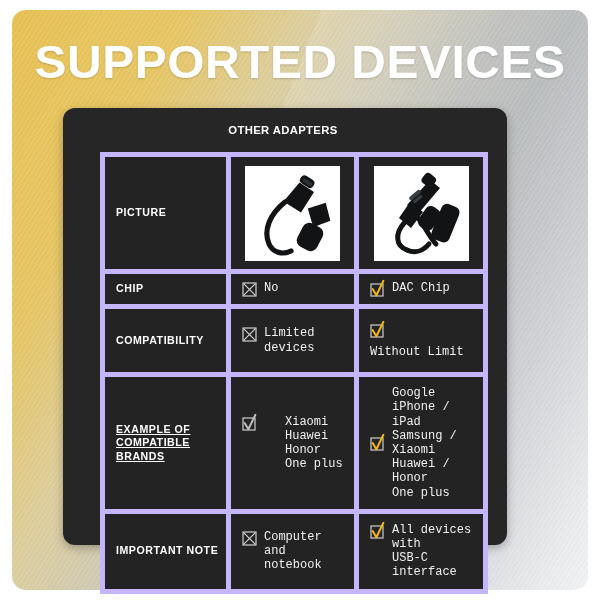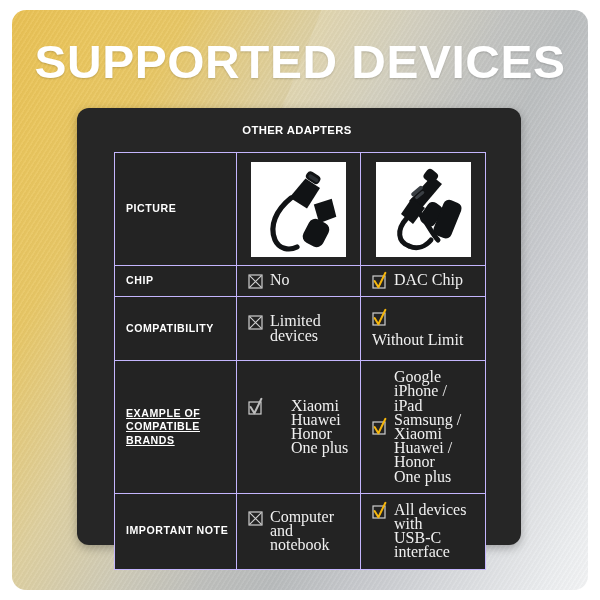--- a/index.html
+++ b/index.html
@@ -81,21 +81,21 @@
     line-height: 52px;
     letter-spacing: 0.5px;
     color: #ffffff;
     text-shadow: 0 1px 2px rgba(0,0,0,0.18);
     transform: scaleX(1.02);
   }
 
   
   .panel {
     position: absolute;
-    left: 77px;
+    left: 63px;
     top: 108px;
     width: 444px;
     height: 437px;
     background: #262626;
     border-radius: 12px;
     z-index: 3;
     box-shadow: 0 3px 10px rgba(0,0,0,0.28);
   }
 
   
@@ -131,21 +131,21 @@
   
   .cmp-table {
     position: absolute;
     left: 37px;
     top: 44px;
     width: 368px;
     border-collapse: collapse;
     table-layout: fixed;
   }
   .cmp-table td {
-    border: 1px solid #c4b5fd;
+    border: 5px solid #c4b5fd;
     padding: 0;
     vertical-align: middle;
     background: #232323;
   }
   td.c-label { width: 121px; }
   td.c-other { width: 123px; }
   td.c-ax    { width: 124px; }
 
   .rowlabel {
     font-family: "Liberation Sans", sans-serif;
@@ -158,22 +158,22 @@
   }
 
   
   .cellbox {
     display: flex;
     align-items: flex-start;
     gap: 7px;
     padding: 7px 6px 7px 11px;
   }
   .cellbox .txt {
-    font-family: Liberation Serif, serif;
-    font-size: 16px;
+    font-family: Liberation Mono, monospace;
+    font-size: 12px;
     line-height: 14.2px;
     color: #f0f0f0;
     padding-top: 0px;
     white-space: pre-line;
   }
 
   
   .ico {
     flex: 0 0 auto;
     width: 15px;

